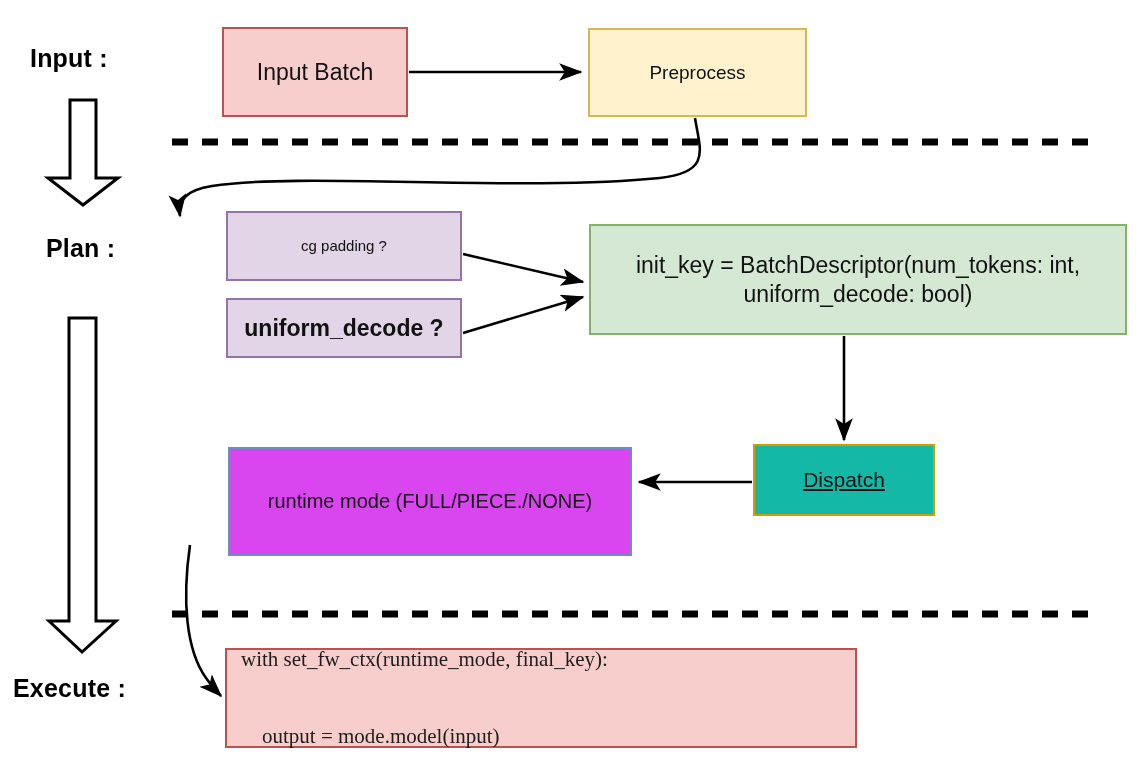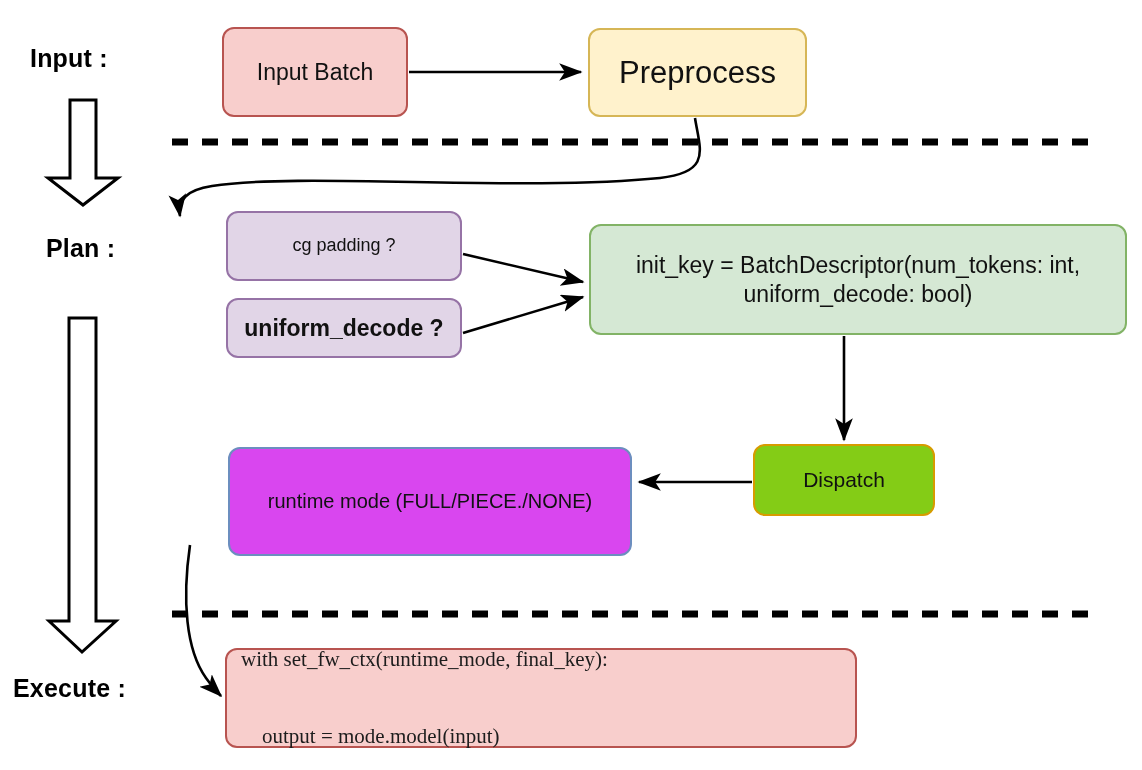--- a/index.html
+++ b/index.html
@@ -3,42 +3,42 @@
 <meta charset="utf-8">
 <style>
   html,body{margin:0;padding:0;background:#ffffff;}
   body{width:1142px;height:770px;position:relative;overflow:hidden;
        font-family:"Liberation Sans", sans-serif;}
   #stage{position:absolute;left:0;top:0;width:1142px;height:770px;}
 
   .svg-layer{position:absolute;left:0;top:0;width:1142px;height:770px;pointer-events:none;}
 
   .node{position:absolute;box-sizing:border-box;display:flex;align-items:center;
-        justify-content:center;text-align:center;border-radius:12px;
+        justify-content:center;text-align:center;border-radius:0;
         border-width:2px;border-style:solid;color:#111111;line-height:1.22;}
 
   .stage-label{position:absolute;font-weight:bold;font-size:25px;color:#000000;
                letter-spacing:0.2px;white-space:nowrap;}
 
   
   .n-red   {background:#f8cecc;border-color:#b85450;}
   .n-yellow{background:#fff2cc;border-color:#d6b656;}
   .n-purple{background:#e1d5e7;border-color:#9673a6;}
   .n-green {background:#d5e8d4;border-color:#82b366;}
   .n-orange-outer{background:#fde0c5;border-color:#d79b00;}
-  .n-orange-inner{background:#84cc16;border-color:#d79b00;}
+  .n-orange-inner{background:#14b8a6;border-color:#d79b00;text-decoration:underline;}
   .n-blue  {background:#d946ef;border-color:#6c8ebf;}
 
   .code{font-family:Liberation Serif, serif;
         font-size:21px;white-space:pre;text-align:left;
         justify-content:flex-start;padding-left:14px;color:#1d1d1d;}
 
   #node-input-batch{left:222px;top:27px;width:186px;height:90px;font-size:23px;}
-  #node-preprocess {left:588px;top:28px;width:219px;height:89px;font-size:31px;}
-  #node-cg-padding {left:226px;top:211px;width:236px;height:70px;font-size:18px;}
+  #node-preprocess {left:588px;top:28px;width:219px;height:89px;font-size:19px;}
+  #node-cg-padding {left:226px;top:211px;width:236px;height:70px;font-size:15px;}
   #node-uniform-decode{left:226px;top:298px;width:236px;height:60px;font-size:23px;font-weight:bold;}
   #node-init-key   {left:589px;top:224px;width:538px;height:111px;font-size:23px;padding:0 12px;}
   #node-cudagraph-dispatcher{left:753px;top:444px;width:345px;height:109px;font-size:23px;
         justify-content:flex-end;padding-right:16px;}
   #node-dispatch   {left:753px;top:444px;width:182px;height:72px;font-size:21px;}
   #node-runtime-mode{left:228px;top:447px;width:404px;height:109px;font-size:20px;}
   #node-exec-code  {left:225px;top:648px;width:632px;height:100px;}
 
   #label-input  {left:30px;top:44px;}
   #label-plan   {left:46px;top:234px;}

